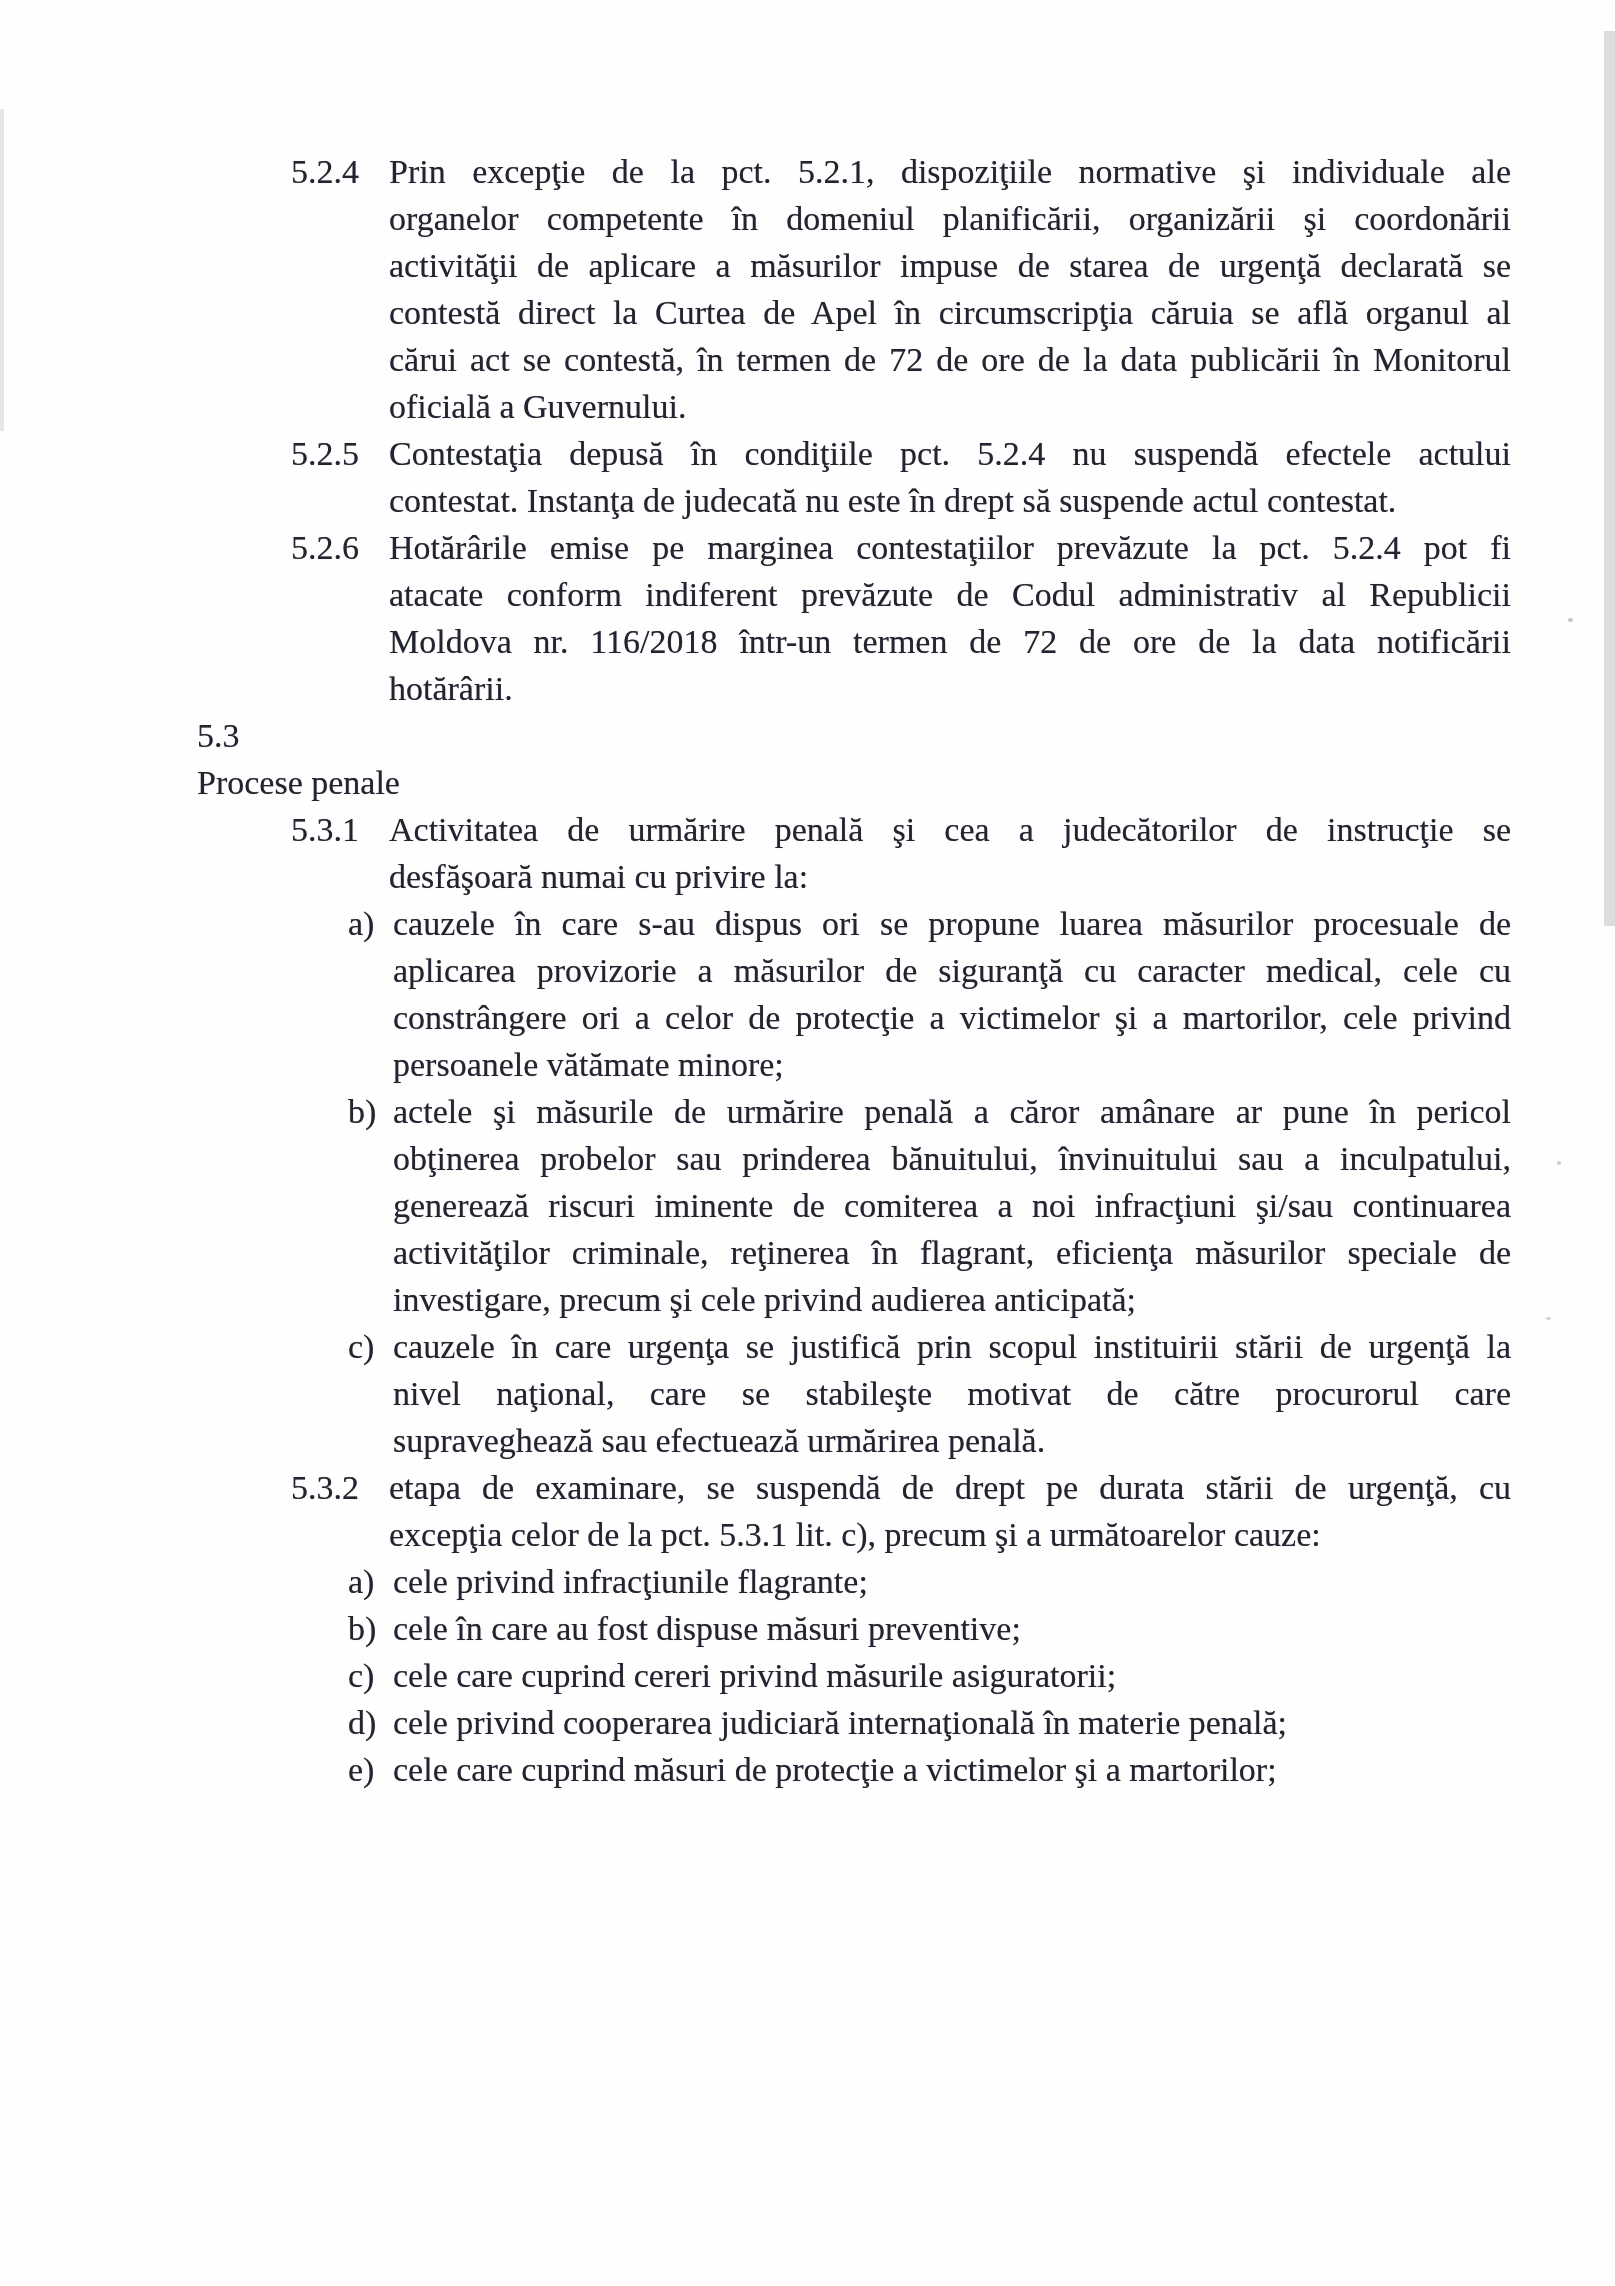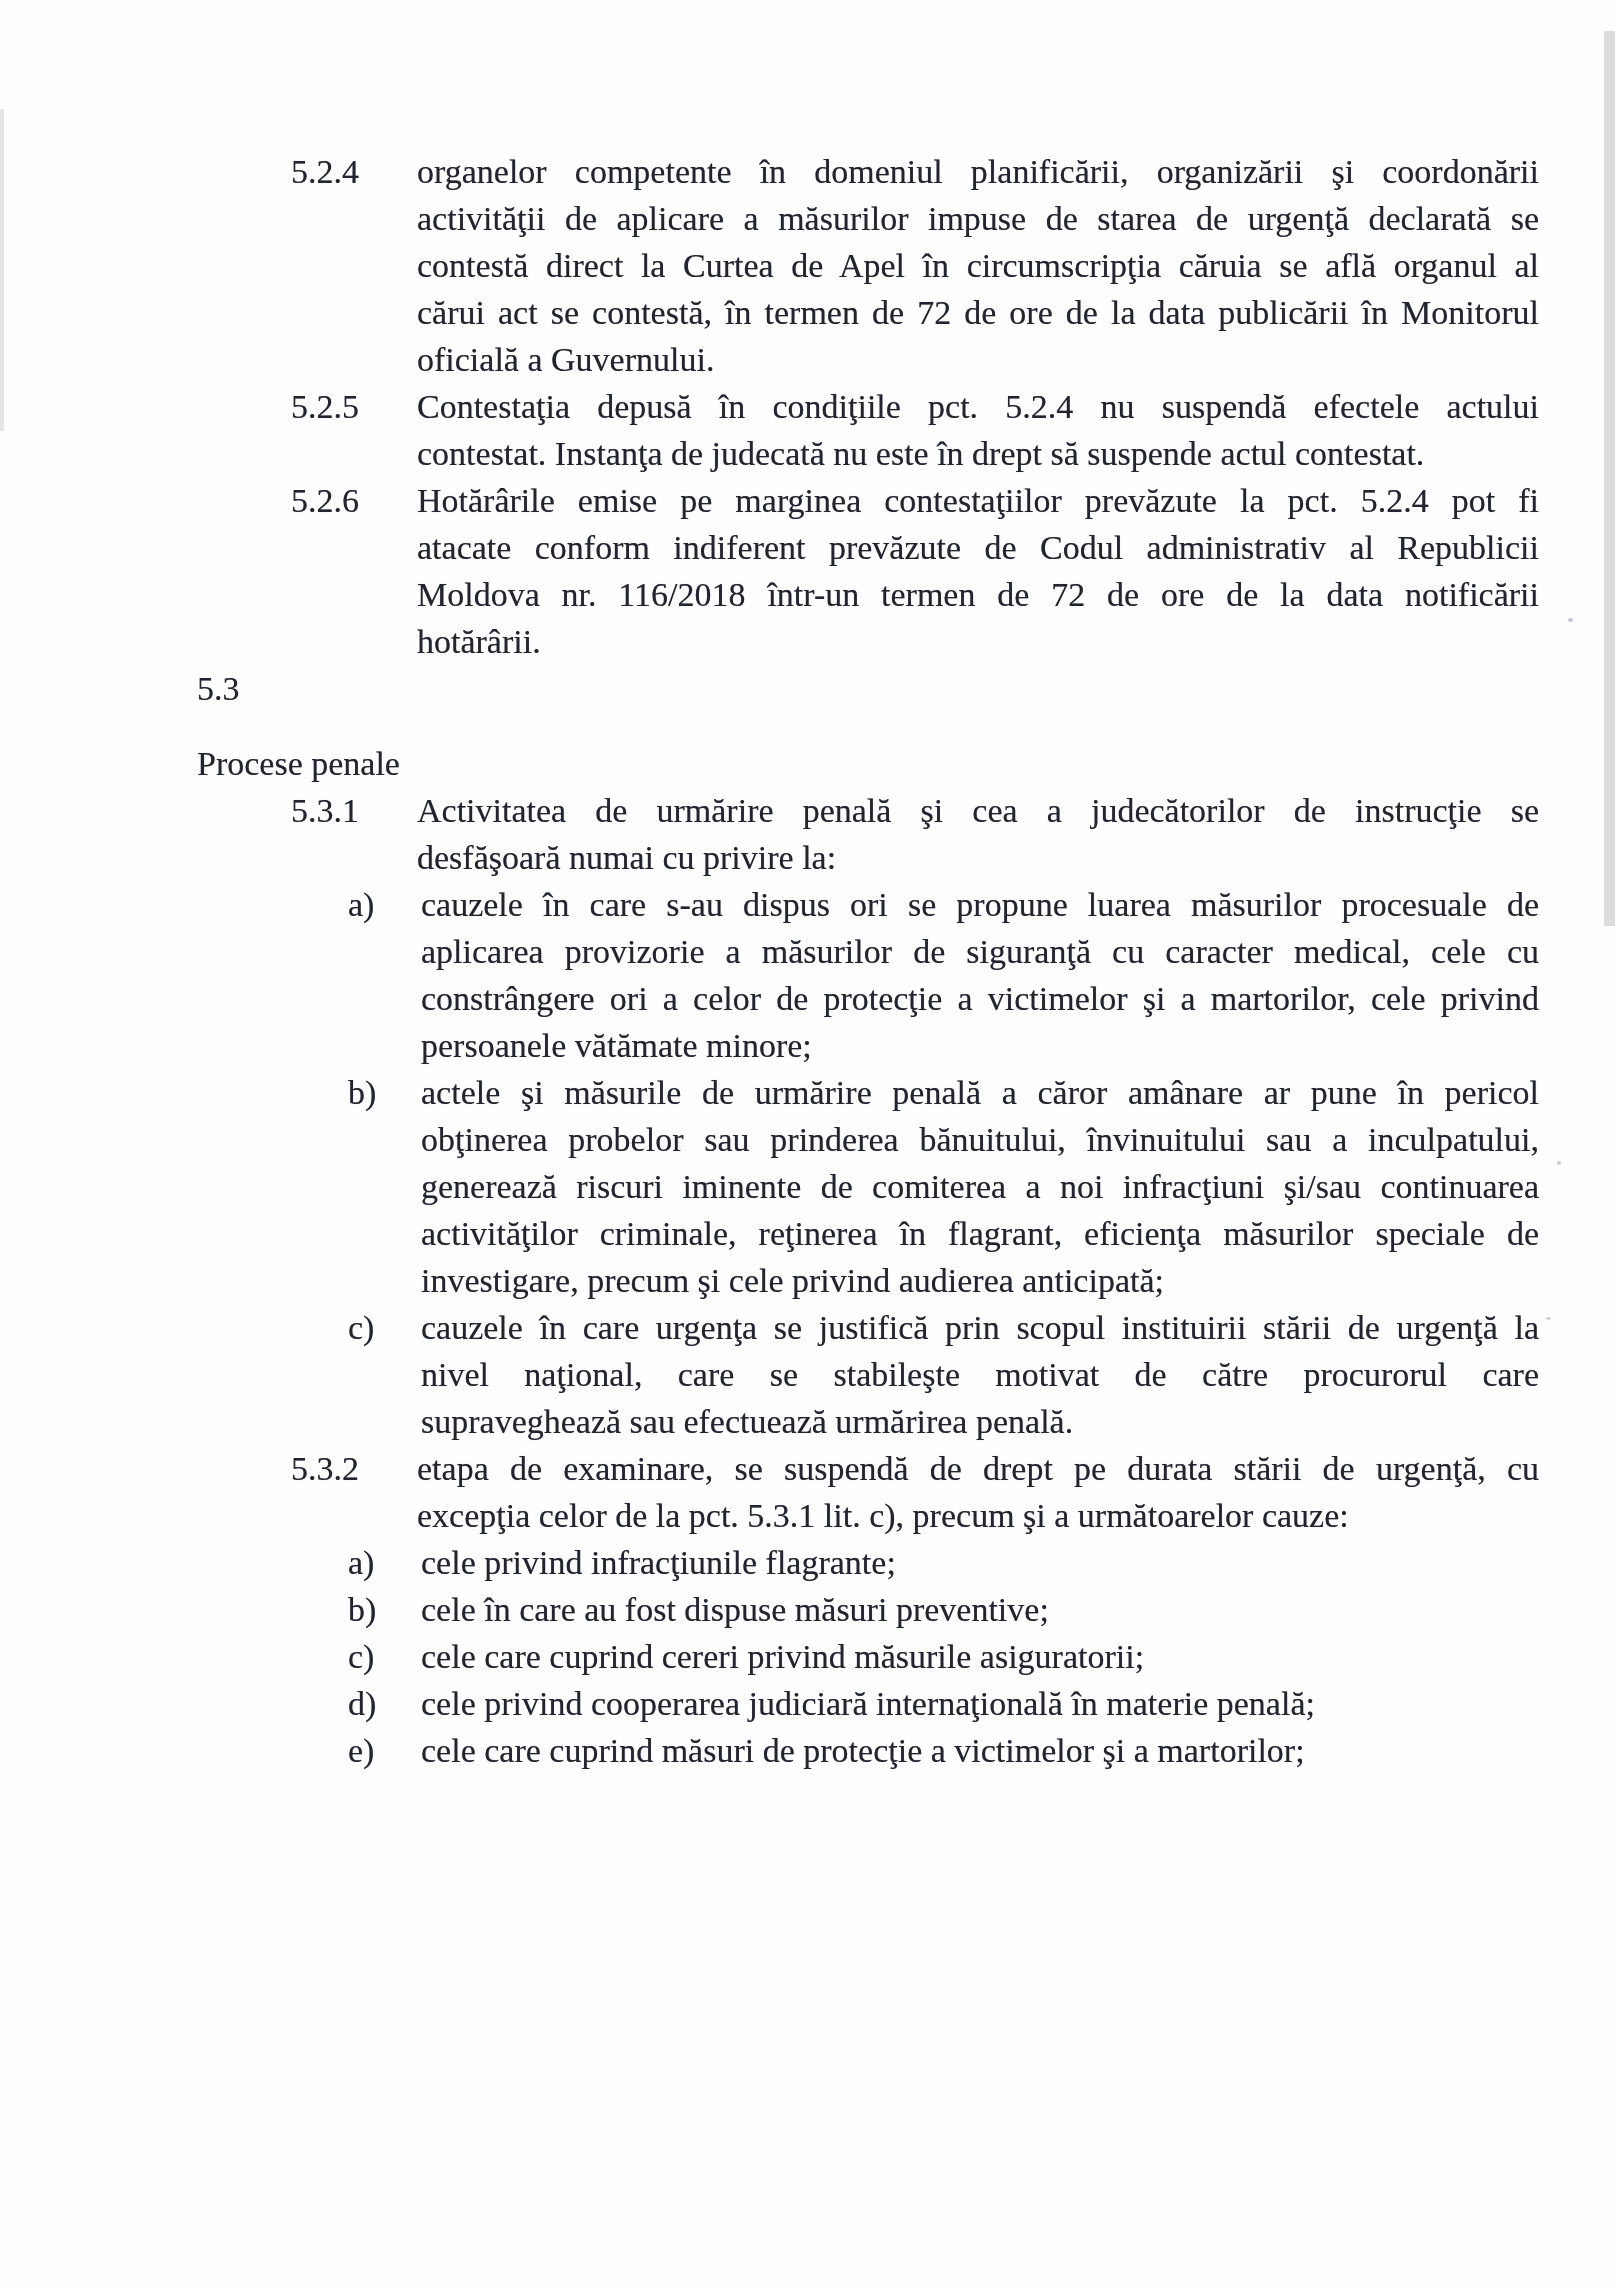--- a/index.html
+++ b/index.html
@@ -10,21 +10,21 @@
   }
   .page{
     position:absolute;left:0;top:0;width:1615px;height:2287px;
     background:#fefefe;overflow:hidden;
   }
   .content{
     position:absolute;left:291px;top:148px;width:1219px;
     font-size:34px;color:#22242f;
     text-shadow:0 0 0.7px rgba(34,36,47,0.5);
   }
-  .row{display:flex;align-items:flex-start;gap:28px;}
+  .row{display:flex;align-items:flex-start;}
   .num{width:98px;flex:none;line-height:47px;white-space:nowrap;}
   .body{width:1122px;flex:none;}
   .line{
     line-height:47px;height:47px;overflow:hidden;
     text-align:justify;text-align-last:justify;
   }
   .line.last{text-align-last:left;}
   
   .h2row{margin-left:-94px;flex-direction:column;}
   .h2row .num{width:76px;}
@@ -45,20 +45,21 @@
 <body>
 
 <div class="page">
 
   <div class="content">
 
     <section>
       <div class="row">
         <span class="num">5.2.4</span>
         <div class="body">
+          <div class="line">Prin excepţie de la pct. 5.2.1, dispoziţiile normative şi individuale ale</div>
           <div class="line">organelor competente în domeniul planificării, organizării şi coordonării</div>
           <div class="line">activităţii de aplicare a măsurilor impuse de starea de urgenţă declarată se</div>
           <div class="line">contestă direct la Curtea de Apel în circumscripţia căruia se află organul al</div>
           <div class="line">cărui act se contestă, în termen de 72 de ore de la data publicării în Monitorul</div>
           <div class="line last">oficială a Guvernului.</div>
         </div>
       </div>
     </section>
 
     <section>

